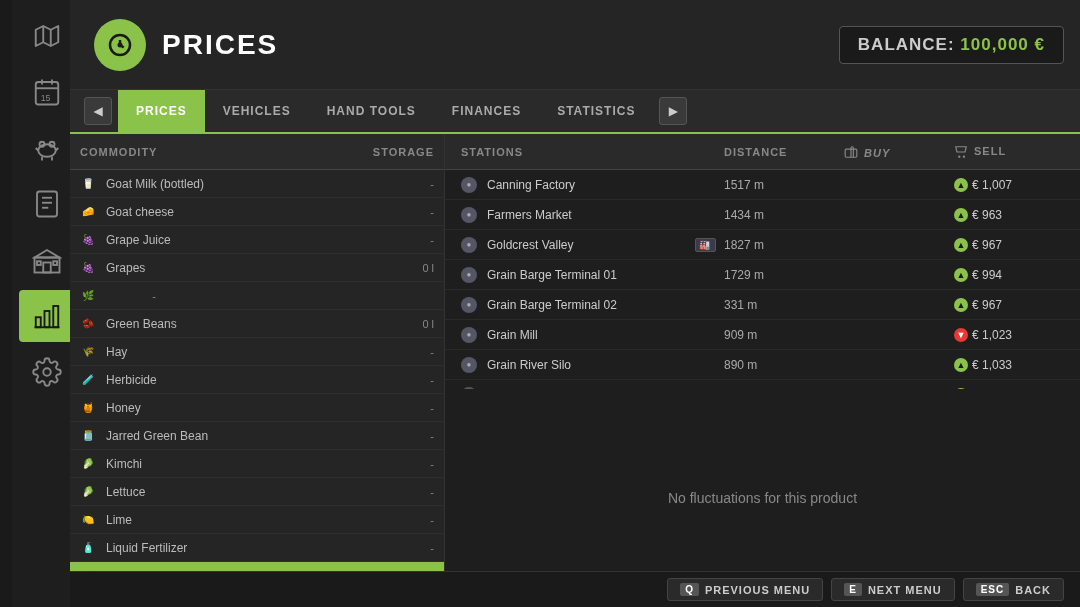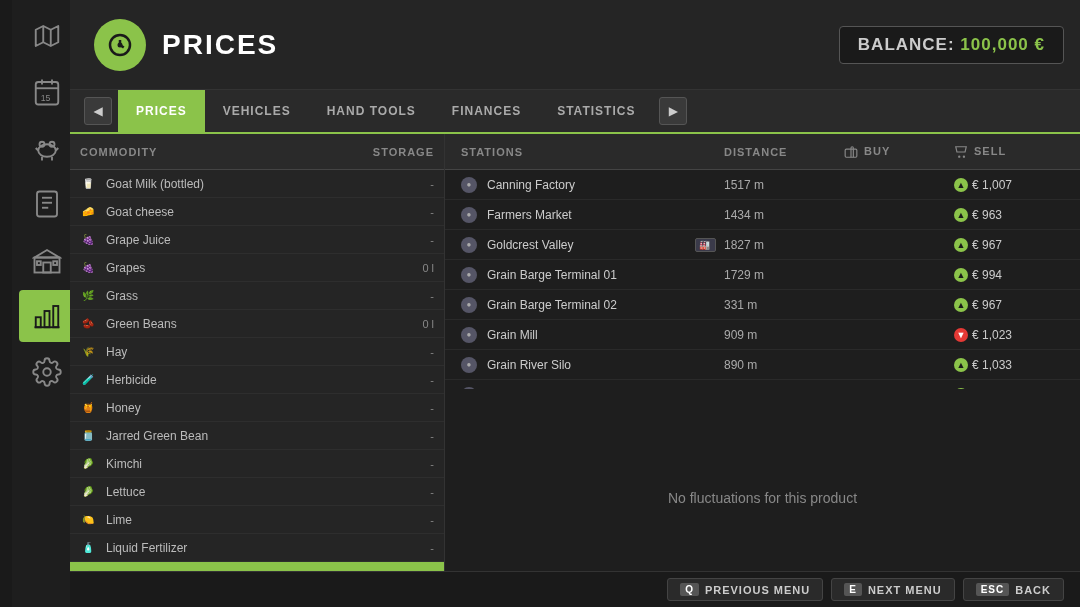--- a/index.html
+++ b/index.html
@@ -218,21 +218,21 @@
       background: #2a2a2a;
       border-bottom: 1px solid #444;
       padding: 0 16px;
       font-size: 11px;
       font-weight: bold;
       color: #888;
       letter-spacing: 1px;
     }
     .stations-header-station { flex: 1; }
     .stations-header-distance { width: 120px; margin-left: 44px; }
-    .stations-header-buy { width: 110px; display: flex; align-items: flex-start; gap: 6px; }
+    .stations-header-buy { width: 110px; display: flex; align-items: flex-end; gap: 6px; font-style: italic; }
     .stations-header-sell { width: 110px; display: flex; gap: 6px; }
 
     .stations-scroll { overflow-y: auto; flex: 1; }
     .stations-scroll::-webkit-scrollbar { width: 6px; }
     .stations-scroll::-webkit-scrollbar-track { background: #1a1a1a; }
     .stations-scroll::-webkit-scrollbar-thumb { background: #555; border-radius: 3px; }
 
     .station-row {
       display: flex;
       align-items: center;
@@ -452,21 +452,20 @@
     <span class="commodity-name">Grape Juice</span>
     <span class="commodity-storage">-</span>
   </div>
           <div class="commodity-row">
     <div class="commodity-icon">🍇</div>
     <span class="commodity-name">Grapes</span>
     <span class="commodity-storage">0 l</span>
   </div>
           <div class="commodity-row">
     <div class="commodity-icon">🌿</div>
-    <span class="commodity-name">Grass</span>
     <span class="commodity-storage">-</span>
   </div>
           <div class="commodity-row">
     <div class="commodity-icon">🫘</div>
     <span class="commodity-name">Green Beans</span>
     <span class="commodity-storage">0 l</span>
   </div>
           <div class="commodity-row">
     <div class="commodity-icon">🌾</div>
     <span class="commodity-name">Hay</span>

